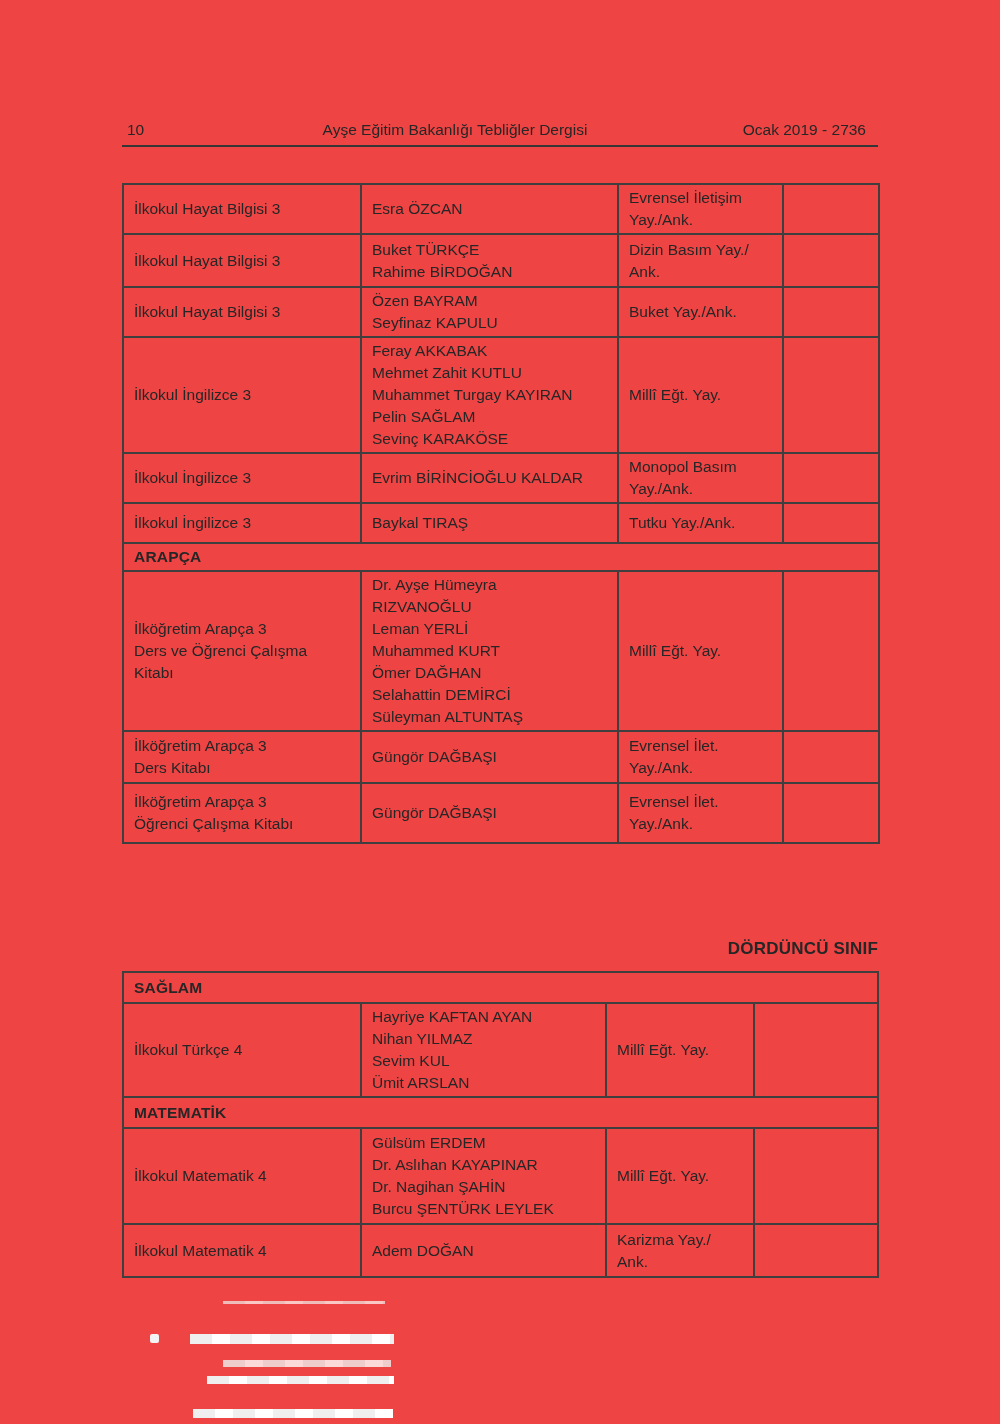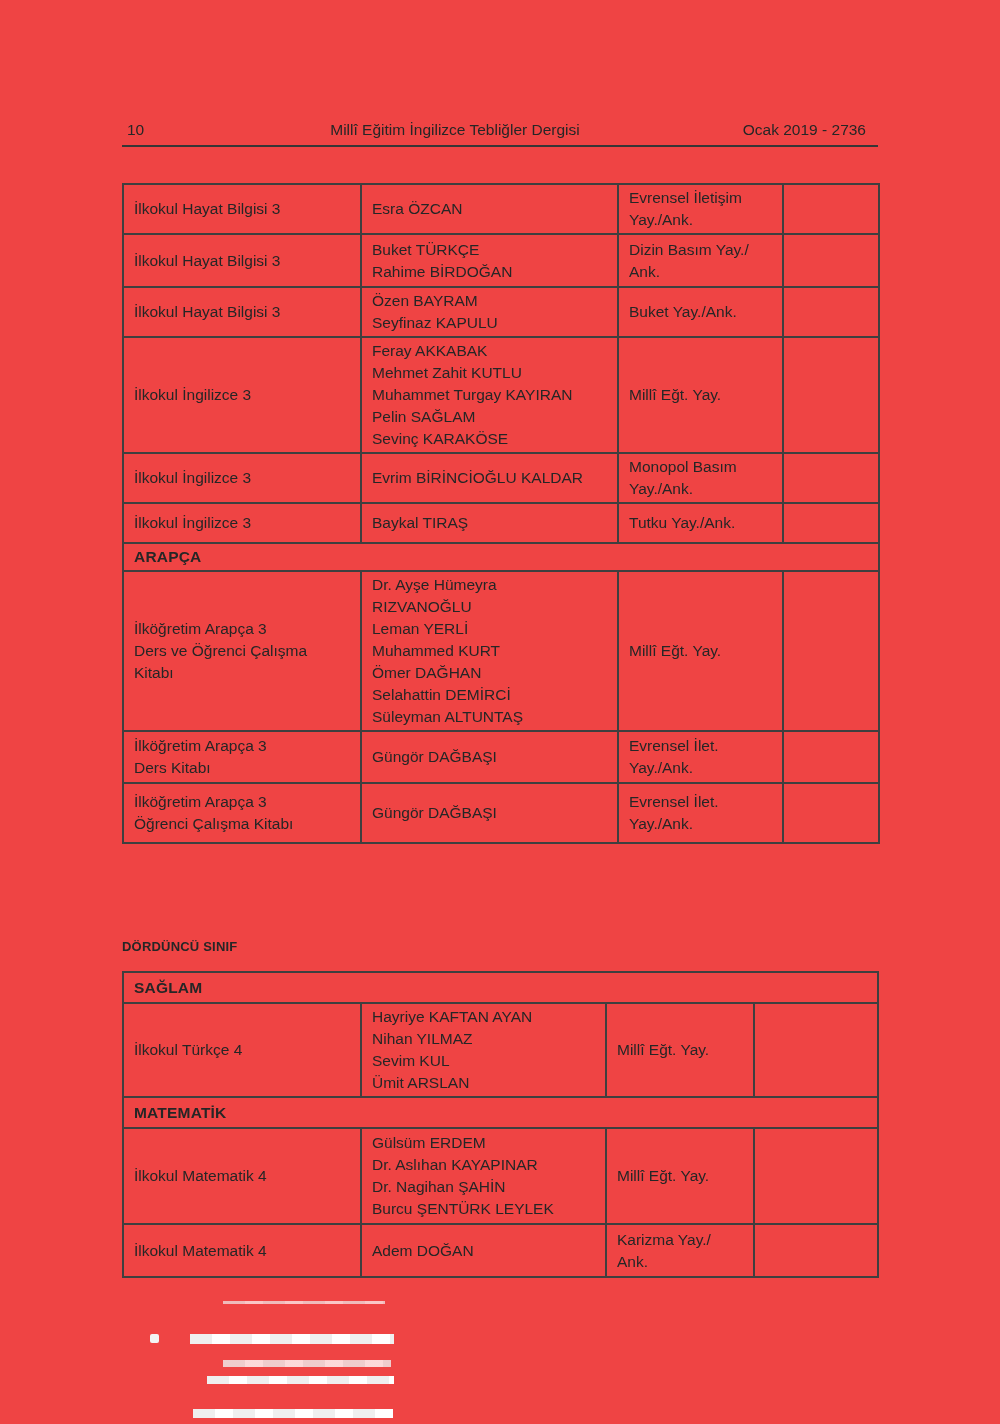--- a/index.html
+++ b/index.html
@@ -45,40 +45,40 @@
     font-size: 15.5px;
     line-height: 22px;
     overflow: hidden;
   }
   td.section-cell { font-weight: bold; letter-spacing: 0.2px; }
   
   .grade-heading {
     position: absolute;
     top: 939px; left: 122px;
     width: 756px;
-    text-align: left;
+    text-align: right;
     font-weight: bold;
-    font-size: 13px;
+    font-size: 17px;
     letter-spacing: 0.2px;
   }
   
   .ghost-row {
     position: absolute;
     background: repeating-linear-gradient(90deg, #efefef 0 22px, #ffffff 22px 40px);
   }
   .ghost-dot { position: absolute; background: #f3f3f3; border-radius: 2px; }
 </style>
 </head>
 <body>
 
 <div class="page">
 
   <div class="header-bar">
     <span class="page-number">10</span>
-    <span class="journal-title">Millî Eğitim İngilizce Tebliğler Dergisi</span>
+    <span class="journal-title">Ayşe Eğitim Bakanlığı Tebliğler Dergisi</span>
     <span class="issue-number">Ocak 2019 - 2736</span>
   </div>
   <div class="header-rule"></div>
 
   <table class="booklist" id="table-grade3">
     <colgroup>
         <col style="width: 238px;">
         <col style="width: 257px;">
         <col style="width: 165px;">
         <col style="width: 96px;">

